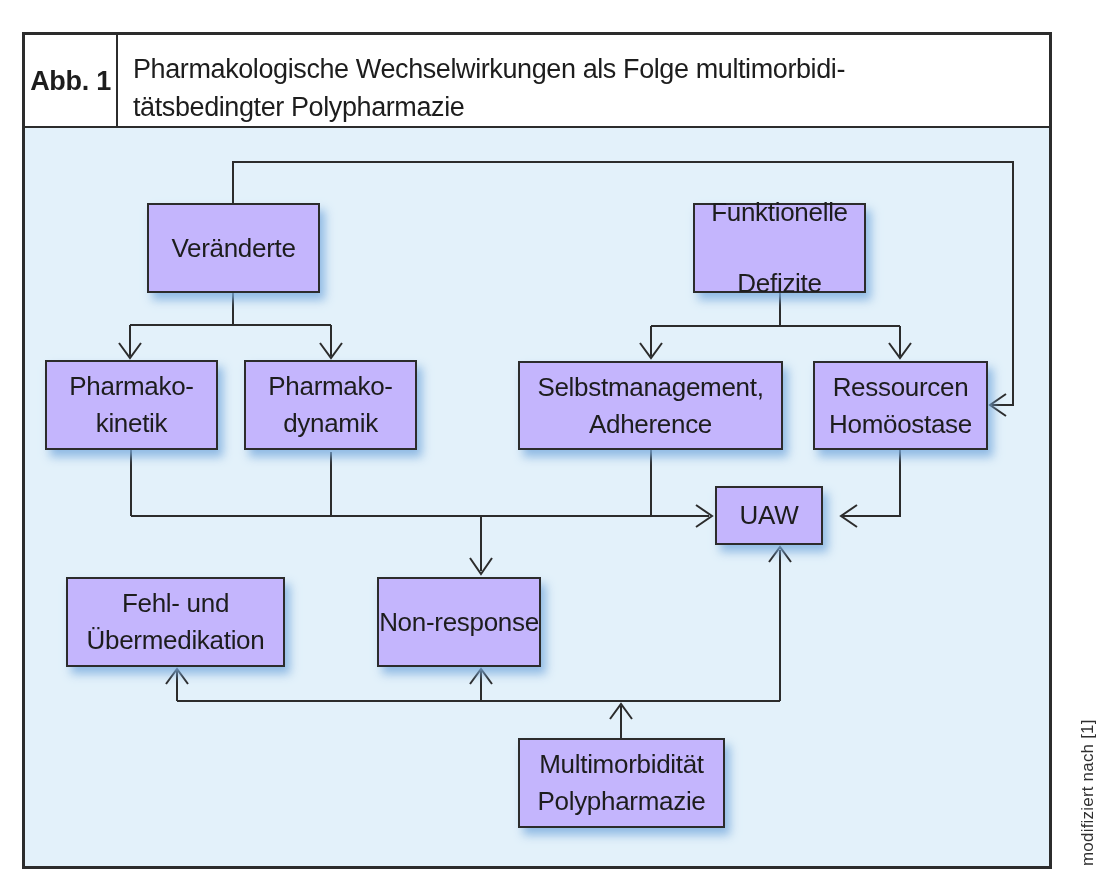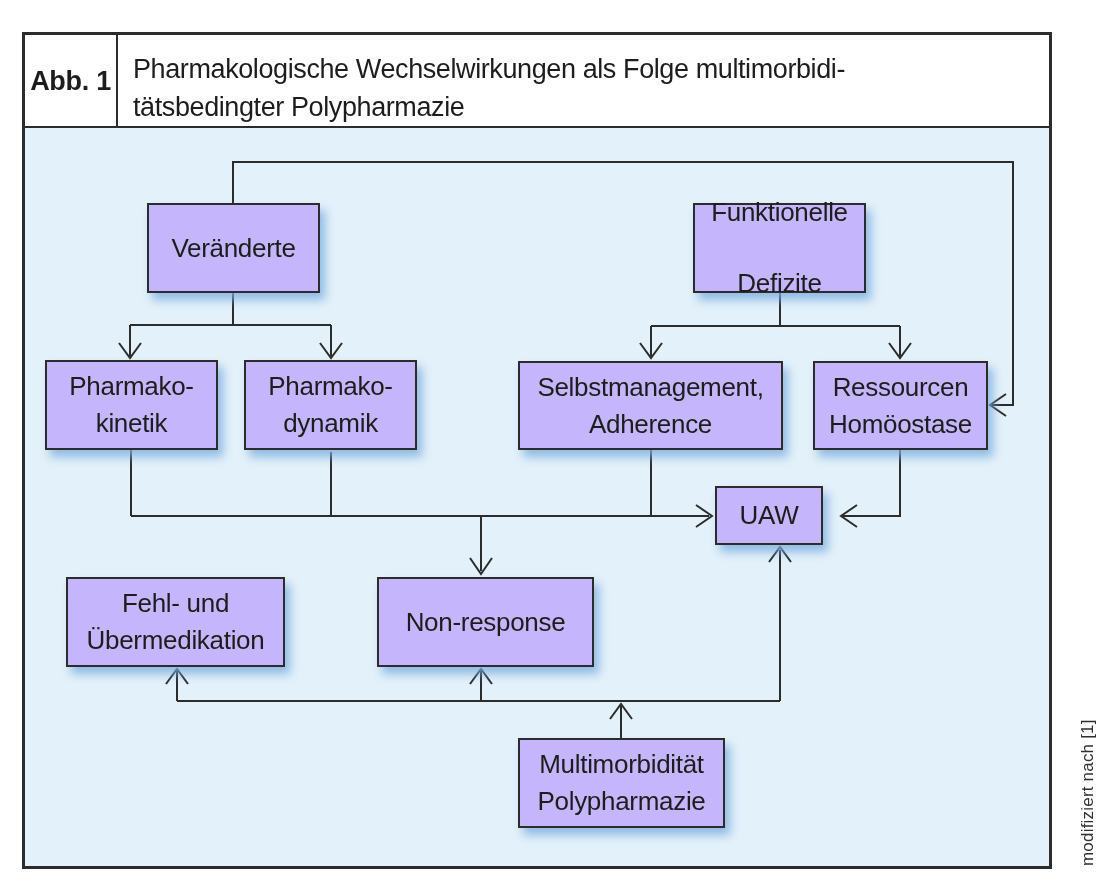--- a/index.html
+++ b/index.html
@@ -192,21 +192,21 @@
   <div class="node" style="left:715px; top:486px; width:108px; height:59px;">
     <span>UAW</span>
 
   </div>
 
   <div class="node" style="left:66px; top:577px; width:219px; height:90px;">
     <span>Fehl- und</span>
     <span>Übermedikation</span>
   </div>
 
-  <div class="node" style="left:377px; top:577px; width:217px; height:90px;">
+  <div class="node" style="left:377px; top:577px; width:164px; height:90px;">
     <span>Non-response</span>
 
   </div>
 
   <div class="node" style="left:518px; top:738px; width:207px; height:90px;">
     <span>Multimorbidität</span>
     <span>Polypharmazie</span>
   </div>
 
   <div class="credit">modifiziert nach [1]</div>

